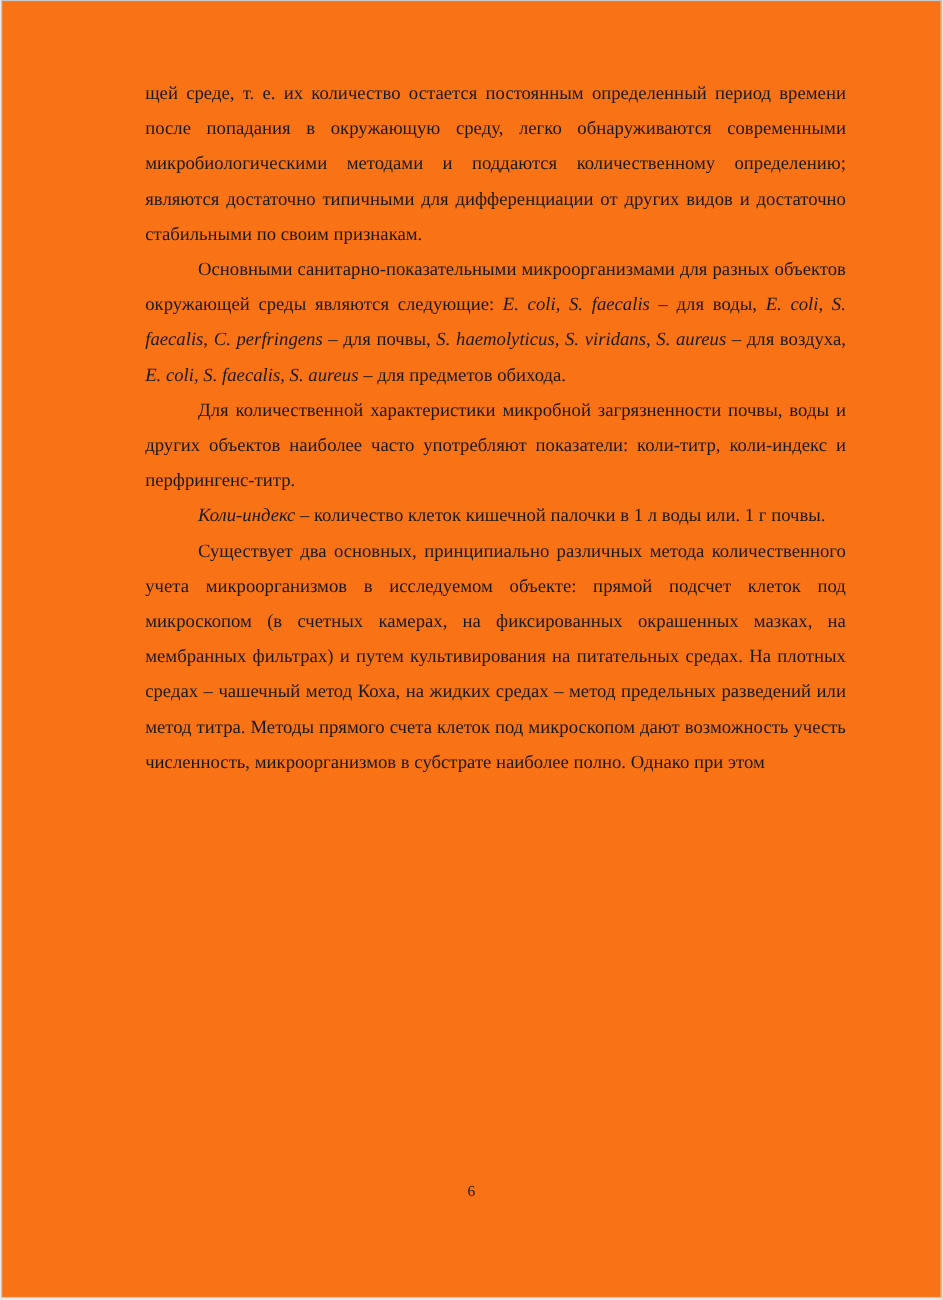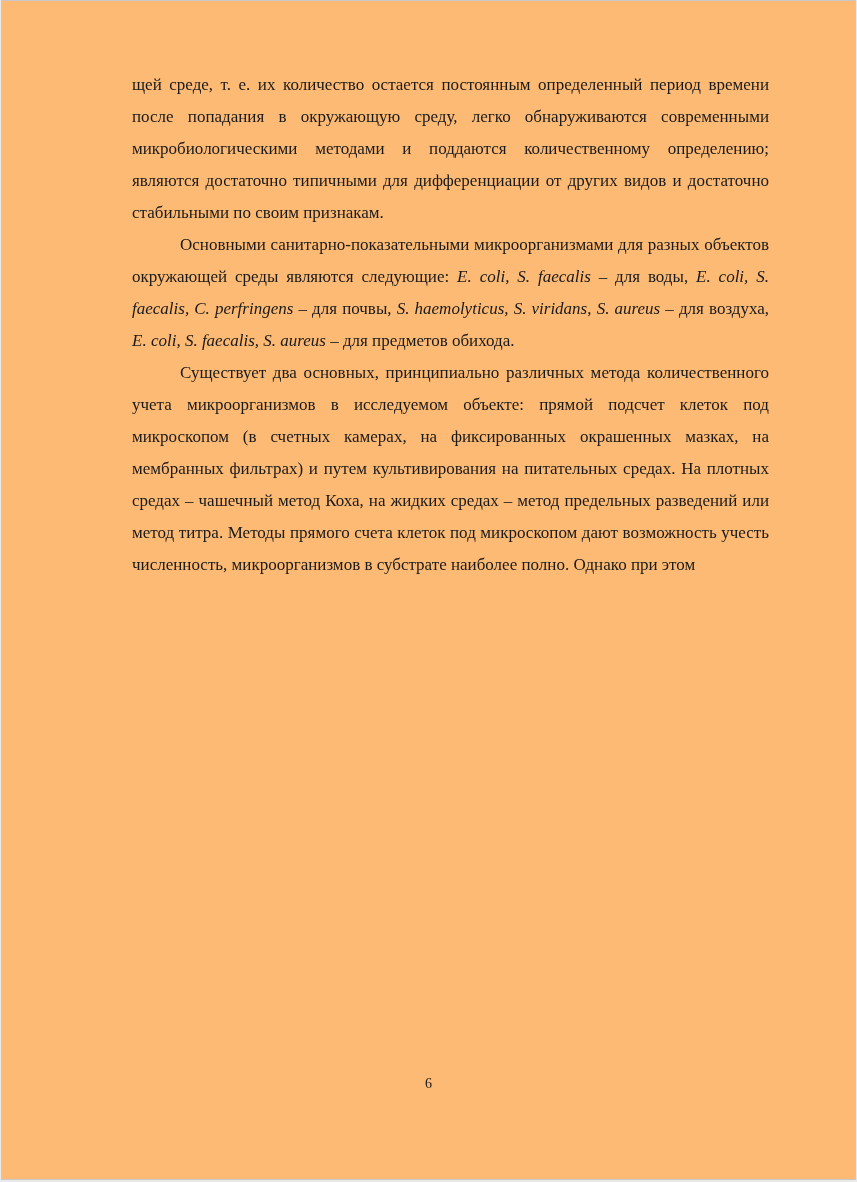--- a/index.html
+++ b/index.html
@@ -6,21 +6,21 @@
     margin: 0;
     padding: 0;
     background: #e9e9e9;
     font-family: "Liberation Serif", "DejaVu Serif", serif;
   }
   .page {
     position: relative;
     width: 855px;
     height: 1180px;
     margin: 0 auto;
-    background: #fdba74;
+    background: #f97316;
     border: 1px solid #c8c8c8;
     box-sizing: border-box;
     overflow: hidden;
   }
   .text-block {
     position: absolute;
     top: 68px;
     left: 130px;
     width: 637px;
     color: #1a1a1a;
@@ -48,16 +48,18 @@
     font-size: 14px;
   }
 </style>
 </head>
 <body>
 
 <div class="page">
   <div class="text-block">
       <p class="para"><span>щей среде, т. е. их количество остается постоянным определенный период времени после попадания в окружающую среду, легко обнаруживаются современными микробиологическими методами и поддаются количественному определению; являются достаточно типичными для дифференциации от других видов и достаточно стабильными по своим признакам.</span></p>
       <p class="para indent"><span>Основными санитарно-показательными микроорганизмами для разных объектов окружающей среды являются следующие: </span><span class="italic">E. coli, S. faecalis</span><span> – для воды, </span><span class="italic">E. coli, S. faecalis, C. perfringens</span><span> – для почвы, </span><span class="italic">S. haemolyticus, S. viridans</span><span>, </span><span class="italic">S. aureus</span><span> – для воздуха, </span><span class="italic">E. coli, S. faecalis, S. aureus</span><span> – для предметов обихода.</span></p>
+      <p class="para indent"><span>Для количественной характеристики микробной загрязненности почвы, воды и других объектов наиболее часто употребляют показатели: коли-титр, коли-индекс и перфрингенс-титр.</span></p>
+      <p class="para indent"><span class="italic">Коли-индекс</span><span> – количество клеток кишечной палочки в 1 л воды или. 1 г почвы.</span></p>
       <p class="para indent"><span>Существует два основных, принципиально различных метода количественного учета микроорганизмов в исследуемом объекте: прямой подсчет клеток под микроскопом (в счетных камерах, на фиксированных окрашенных мазках, на мембранных фильтрах) и путем культивирования на питательных средах. На плотных средах – чашечный метод Коха, на жидких средах – метод предельных разведений или метод титра. Методы прямого счета клеток под микроскопом дают возможность учесть численность, микроорганизмов в субстрате наиболее полно. Однако при этом</span></p>
     </div>
   <div class="page-number">6</div>
 </div>
 
 </body></html>

